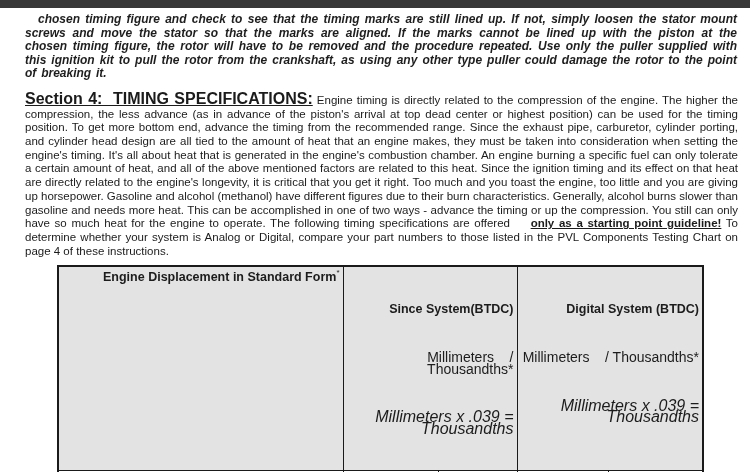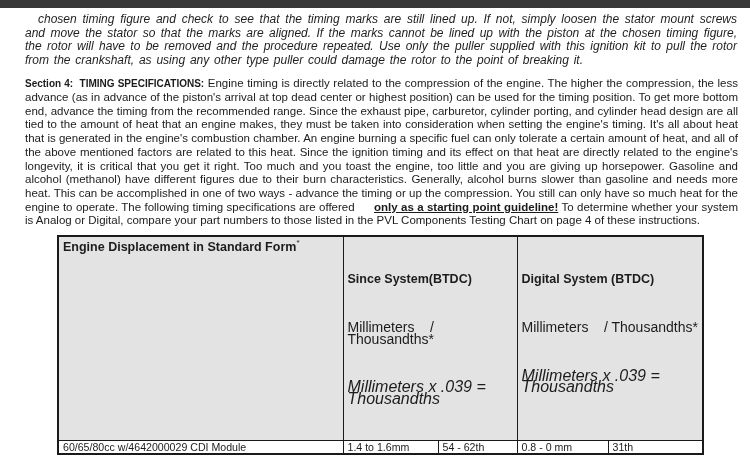--- a/index.html
+++ b/index.html
@@ -17,48 +17,50 @@
   }
   .intro {
     margin: 5px 13px 0 25px;
     font-style: italic;
     font-size: 12px;
     line-height: 13.6px;
     text-align: justify;
     text-indent: 13px;
     word-spacing: 1.5px;
     color: #1e1e1e;
+    font-weight: bold;
   }
   .section-para {
     margin: 10px 12px 0 25px;
     font-size: 11.5px;
     line-height: 13.7px;
     text-align: justify;
     color: #1b1b1b;
   }
   .section-heading {
-    font-size: 10px;
+    font-size: 16px;
     font-weight: bold;
+    text-decoration: underline;
     line-height: 1;
     white-space: pre-wrap;
   }
   .u-word { }
   .bold-underline { font-weight: bold; text-decoration: underline; margin-left: 16px; }
 
   table.spec {
     margin: 7px 0 0 57px;
     width: 645px;
     border-collapse: collapse;
     table-layout: fixed;
     border: 2px solid #1a1a1a;
   }
   table.spec th, table.spec td {
     border: 1px solid #1a1a1a;
     padding: 0 3px 0 4px;
-    text-align: left;
+    text-align: right;
     vertical-align: top;
     overflow: hidden;
     white-space: pre-wrap;
   }
   col.c1 { width: 285px; }
   col.c2 { width: 95px; }
   col.c3 { width: 79px; }
   col.c4 { width: 91px; }
   col.c5 { width: 95px; }
   thead th {

